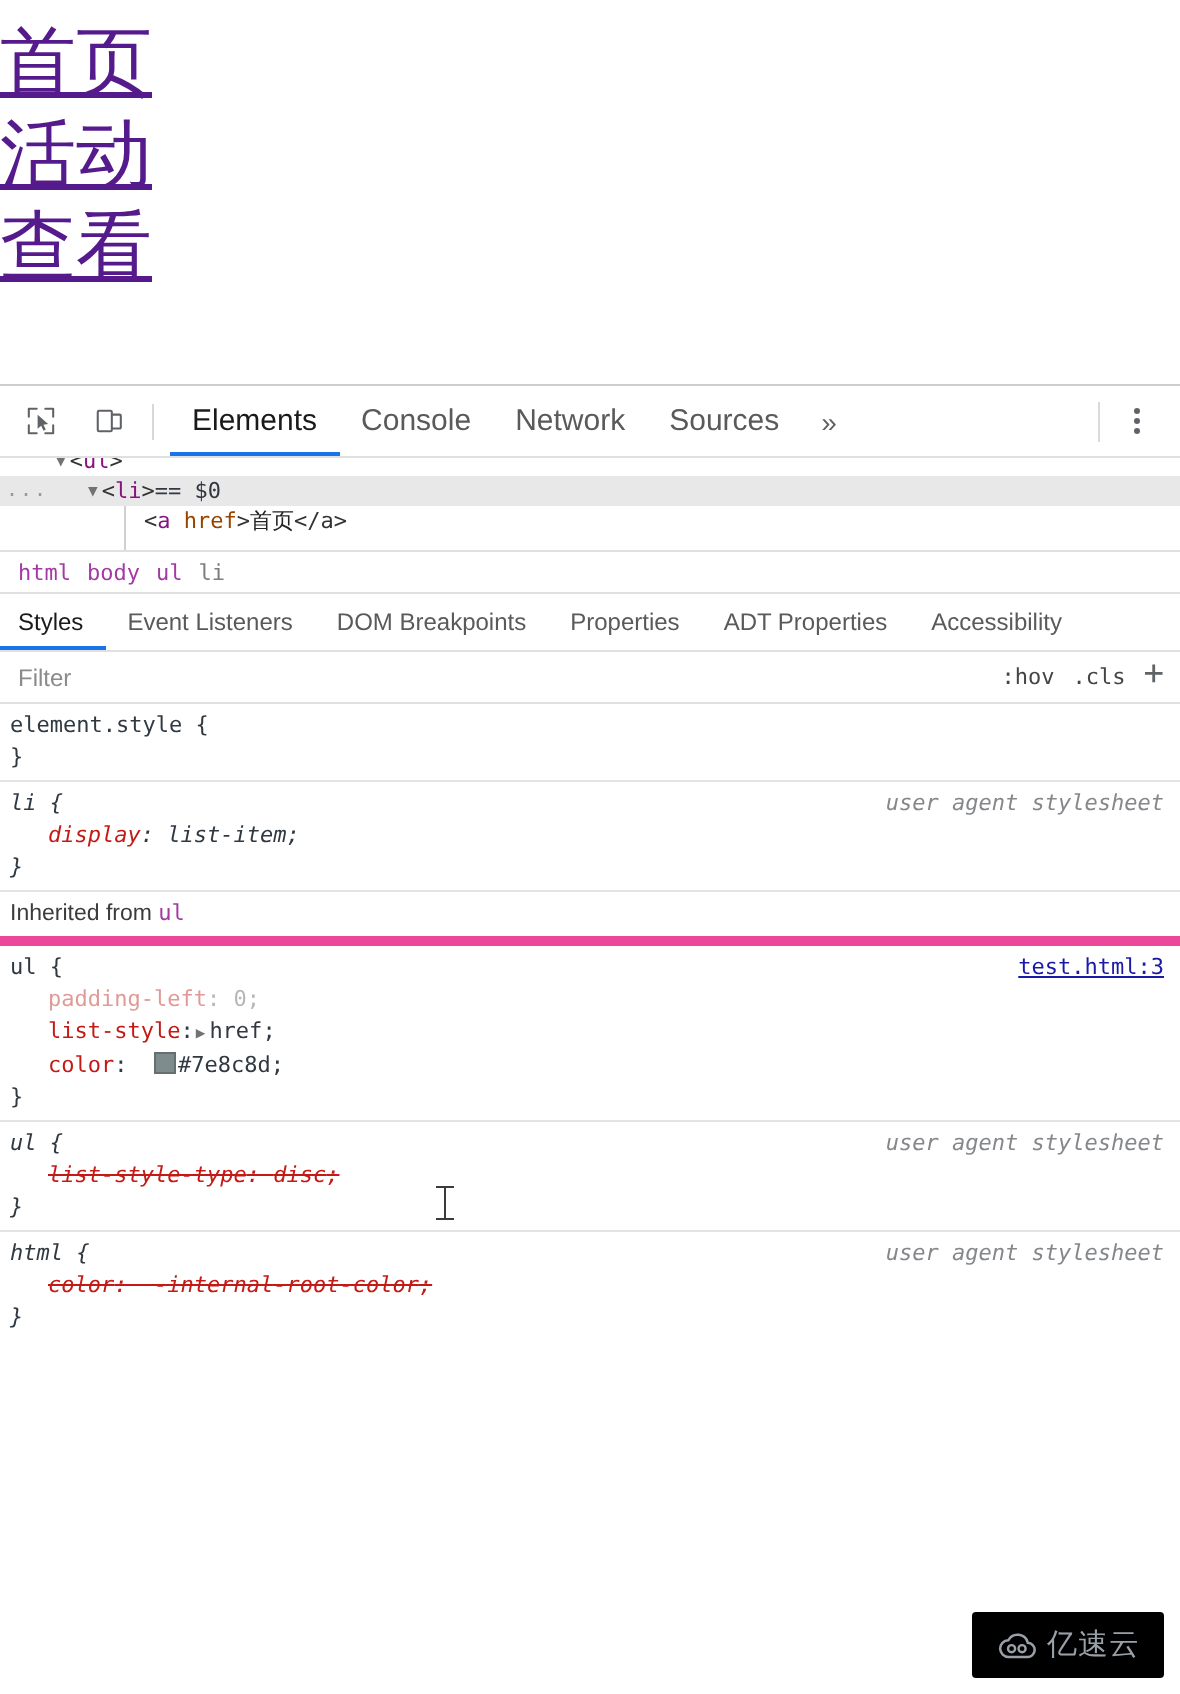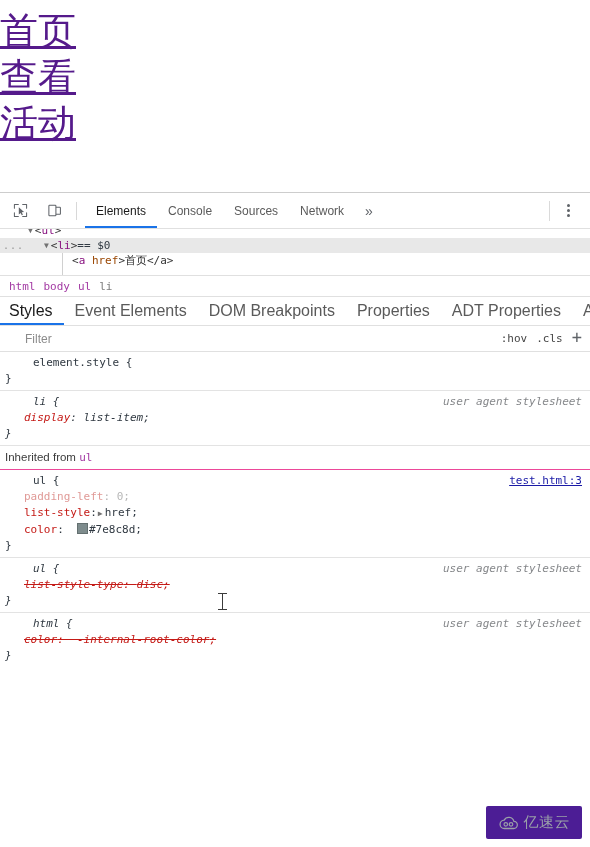--- a/index.html
+++ b/index.html
@@ -85,21 +85,21 @@
   }
   .dt-tabs {
     display: flex;
     align-items: stretch;
     height: 100%;
   }
   .dt-tab {
     padding: 0 11px;
     display: flex;
     align-items: center;
-    font-size: 12px;
+    font-size: 15px;
     color: #5a5a5a;
     cursor: pointer;
     position: relative;
     white-space: nowrap;
   }
   .dt-tab.active {
     color: #1a1a1a;
   }
   .dt-tab.active::after {
     content: "";
@@ -213,21 +213,21 @@
     height: 29px;
     display: flex;
     align-items: stretch;
     border-bottom: 1px solid #e0e0e0;
     box-sizing: border-box;
     background: #fff;
   }
   .side-tab {
     padding: 0 11px;
     display: flex; align-items: center;
-    font-size: 16px;
+    font-size: 12px;
     color: #5a5a5a;
     cursor: pointer;
     position: relative;
     white-space: nowrap;
   }
   .side-tab:first-child { padding-left: 9px; }
   .side-tab.active { color: #1a1a1a; }
   .side-tab.active::after {
     content: "";
     position: absolute;
@@ -236,21 +236,21 @@
     background: #1a73e8;
   }
 
   
   .filter-bar {
     height: 26px;
     display: flex;
     align-items: center;
     border-bottom: 1px solid #e0e0e0;
     box-sizing: border-box;
-    padding-left: 25px;
+    padding-left: 9px;
     background: #fff;
   }
   .filter-input {
     border: none;
     outline: none;
     font-size: 12px;
     font-family: "Liberation Sans", sans-serif;
     color: #333;
     background: transparent;
     flex: 1;
@@ -290,21 +290,21 @@
     padding: 3px 0 3px 0;
     border-bottom: 1px solid #e3e3e3;
     position: relative;
     box-sizing: border-box;
   }
   .rule-header {
     display: flex;
     align-items: baseline;
     padding: 0 8px 0 5px;
   }
-  .selector { color: #303942; margin-left: 28px; }
+  .selector { color: #303942; }
   .selector.ua { font-style: italic; }
   .origin {
     margin-left: auto;
     font-style: italic;
     color: #85878a;
     font-size: 11px;
     white-space: nowrap;
   }
   .origin.link {
     color: #1a1aa6;
@@ -323,21 +323,21 @@
   .ua-text { font-style: italic; }
   .rule.ua .selector,
   .rule.ua .decl { font-style: italic; }
   .struck {
     text-decoration: line-through;
     color: #c41a16;
   }
   .brace { color: #303942; }
   .inherit-row {
     padding: 3px 0 3px 5px;
-    border-bottom: 1px solid #ec4899;
+    border-bottom: 5px solid #ec4899;
     font-family: "Liberation Sans", sans-serif;
     font-size: 11.5px;
     color: #3c3c3c;
     box-sizing: border-box;
   }
   .inherit-row .el {
     font-family: "DejaVu Sans Mono", monospace;
     color: #a33aa3;
     font-size: 11px;
   }
@@ -384,44 +384,44 @@
   }
 
   
   #watermark {
     position: absolute;
     right: 8px;
     bottom: 8px;
     display: flex;
     align-items: center;
     gap: 4px;
-    background: #4c1d95;
+    background: #000000;
     padding: 7px 12px;
     border-radius: 2px;
   }
   #watermark .wm-text {
     font-family: "DejaVu Sans", sans-serif;
     font-size: 15px;
     color: #9aa0a8;
     letter-spacing: 0.5px;
   }
 </style>
 </head>
 <body>
 
 <div id="page-viewport">
   <ul id="page-list">
     <li>
       <a href="#">首页</a>
     </li>
     <li>
-      <a href="#">查看</a>
+      <a href="#">活动</a>
     </li>
     <li>
-      <a href="#">活动</a>
+      <a href="#">查看</a>
     </li>
   </ul>
 </div>
 
 <div id="devtools">
 
   <div class="dt-toolbar">
 
     <div class="tb-icon-btn" title="Inspect">
       <svg width="15" height="15" viewBox="0 0 16 16" aria-hidden="true">
@@ -435,22 +435,22 @@
         <rect x="2" y="2.5" width="7.5" height="11" rx="0.7" stroke="#5f6368" stroke-width="1.1" fill="none"></rect>
         <path d="M9.5 4.6h4.2a.6.6 0 01.6.6v6.2a.6.6 0 01-.6.6H9.5" stroke="#5f6368" stroke-width="1.1" fill="none"></path>
       </svg>
     </div>
 
     <div class="tb-sep"></div>
 
     <div class="dt-tabs">
       <div class="dt-tab active">Elements</div>
       <div class="dt-tab">Console</div>
+      <div class="dt-tab">Network</div>
       <div class="dt-tab">Sources</div>
-      <div class="dt-tab">Network</div>
       <div class="dt-overflow">»</div>
     </div>
 
     <div class="tb-right">
       <div class="tb-vsep"></div>
       <div class="kebab" title="Customize and control DevTools">
         <i></i>
           <i></i>
           <i></i>
       </div>
@@ -489,21 +489,21 @@
 
   <div class="breadcrumb">
     <span class="crumb">html</span>
     <span class="crumb">body</span>
     <span class="crumb">ul</span>
     <span class="crumb last">li</span>
   </div>
 
   <div class="side-tabs">
     <div class="side-tab active">Styles</div>
-    <div class="side-tab">Event Elements</div>
+    <div class="side-tab">Event Listeners</div>
     <div class="side-tab">DOM Breakpoints</div>
     <div class="side-tab">Properties</div>
     <div class="side-tab">ADT Properties</div>
     <div class="side-tab">Accessibility</div>
   </div>
 
   <div class="filter-bar">
     <input class="filter-input" type="text" placeholder="Filter" style="">
     <div class="filter-right">
       <span class="pill">:hov</span>

